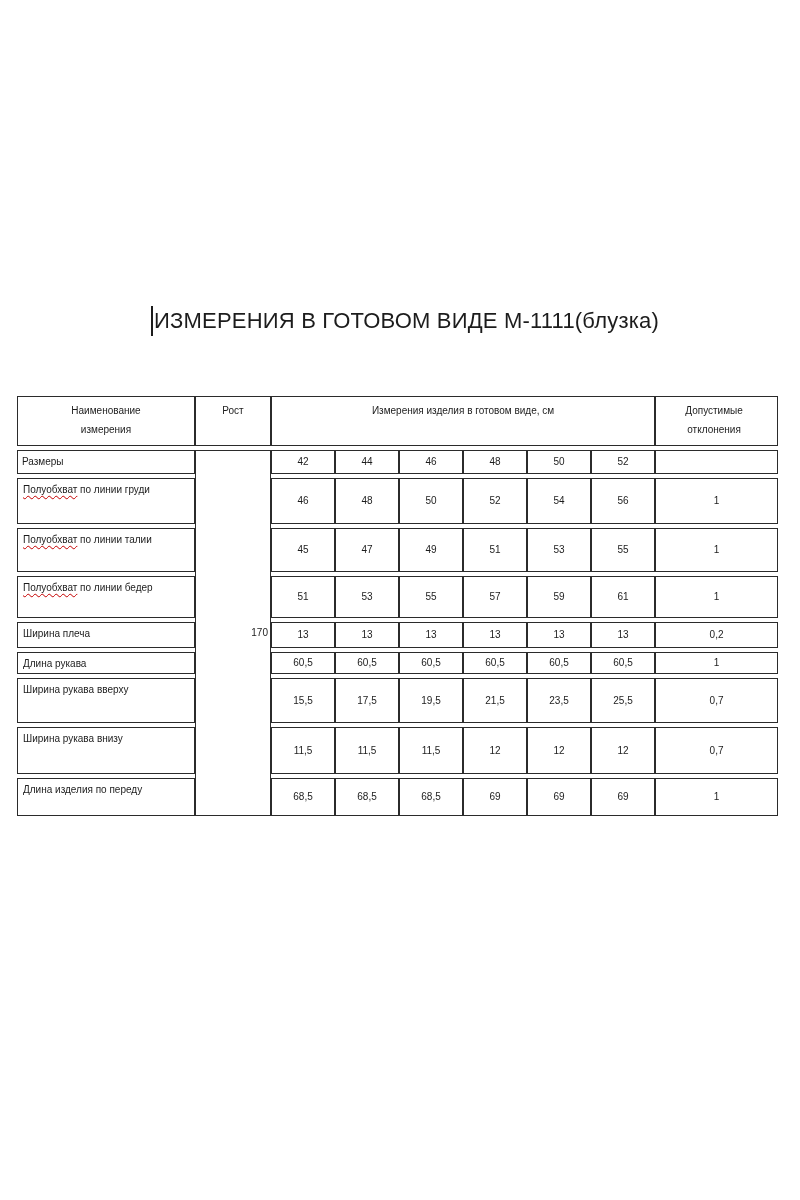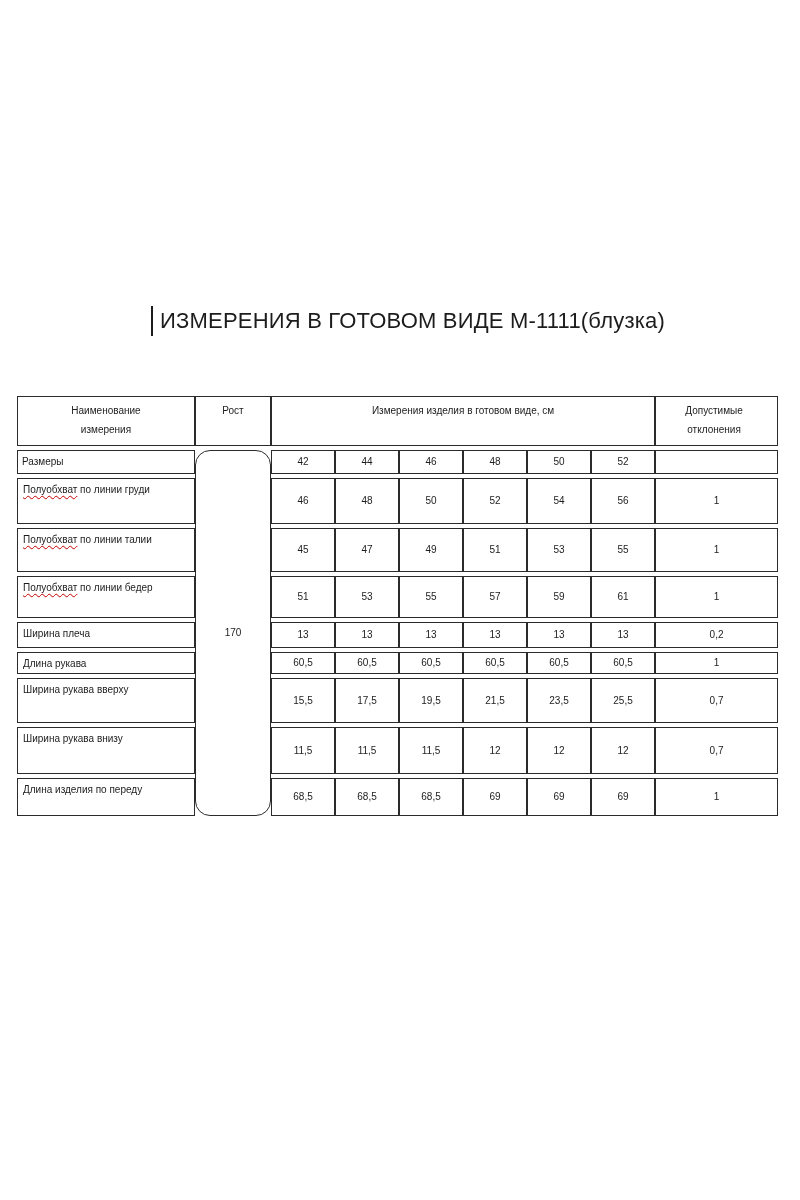--- a/index.html
+++ b/index.html
@@ -12,21 +12,21 @@
   body{
     width:800px;height:1200px;
     background:var(--bg);
     color:var(--text);
     font-family:"Liberation Sans", sans-serif;
     position:relative;
     overflow:hidden;
   }
   .title-line{
     position:absolute;left:151px;top:306px;
-    display:flex;align-items:center;gap:7px;
+    display:flex;align-items:center;gap:1px;
   }
   .caret{width:2px;height:30px;background:var(--text);flex:0 0 auto;}
   .title-text{
     font-size:22px;line-height:30px;white-space:nowrap;
     letter-spacing:0.2px;font-weight:400;
   }
   table.meas{
     position:absolute;left:17px;top:392px;
     width:761px;
     table-layout:fixed;
@@ -45,21 +45,21 @@
     vertical-align:top;text-align:center;
     padding:4px 2px 0 2px;line-height:19px;
   }
   th.c-name{padding-left:34px;padding-right:34px;}
   th.c-tol{padding-left:13px;padding-right:18px;}
   td.label{
     text-align:left;vertical-align:top;
     padding:2px 4px 0 5px;
   }
   td.num,td.tol{text-align:center;vertical-align:middle;padding:0 2px;}
-  td.rost{text-align:center;vertical-align:middle;padding:8px 2px;border-radius:15px;}
+  td.rost{text-align:right;vertical-align:middle;padding:8px 2px;}
   tr.sizes-row td.label{vertical-align:middle;padding:0 4px;}
   thead tr{height:50px;}
   tbody tr:nth-child(1){height:24px;}
   tbody tr:nth-child(2){height:46px;margin-top:47px;}
   tbody tr:nth-child(3){height:44px;}
   tbody tr:nth-child(4){height:42px;}
   tbody tr:nth-child(5){height:26px;}
   tbody tr:nth-child(6){height:21px;margin-left:18px;}
   tbody tr:nth-child(7){height:45px;}
   tbody tr:nth-child(8){height:47px;margin-top:24px;}

